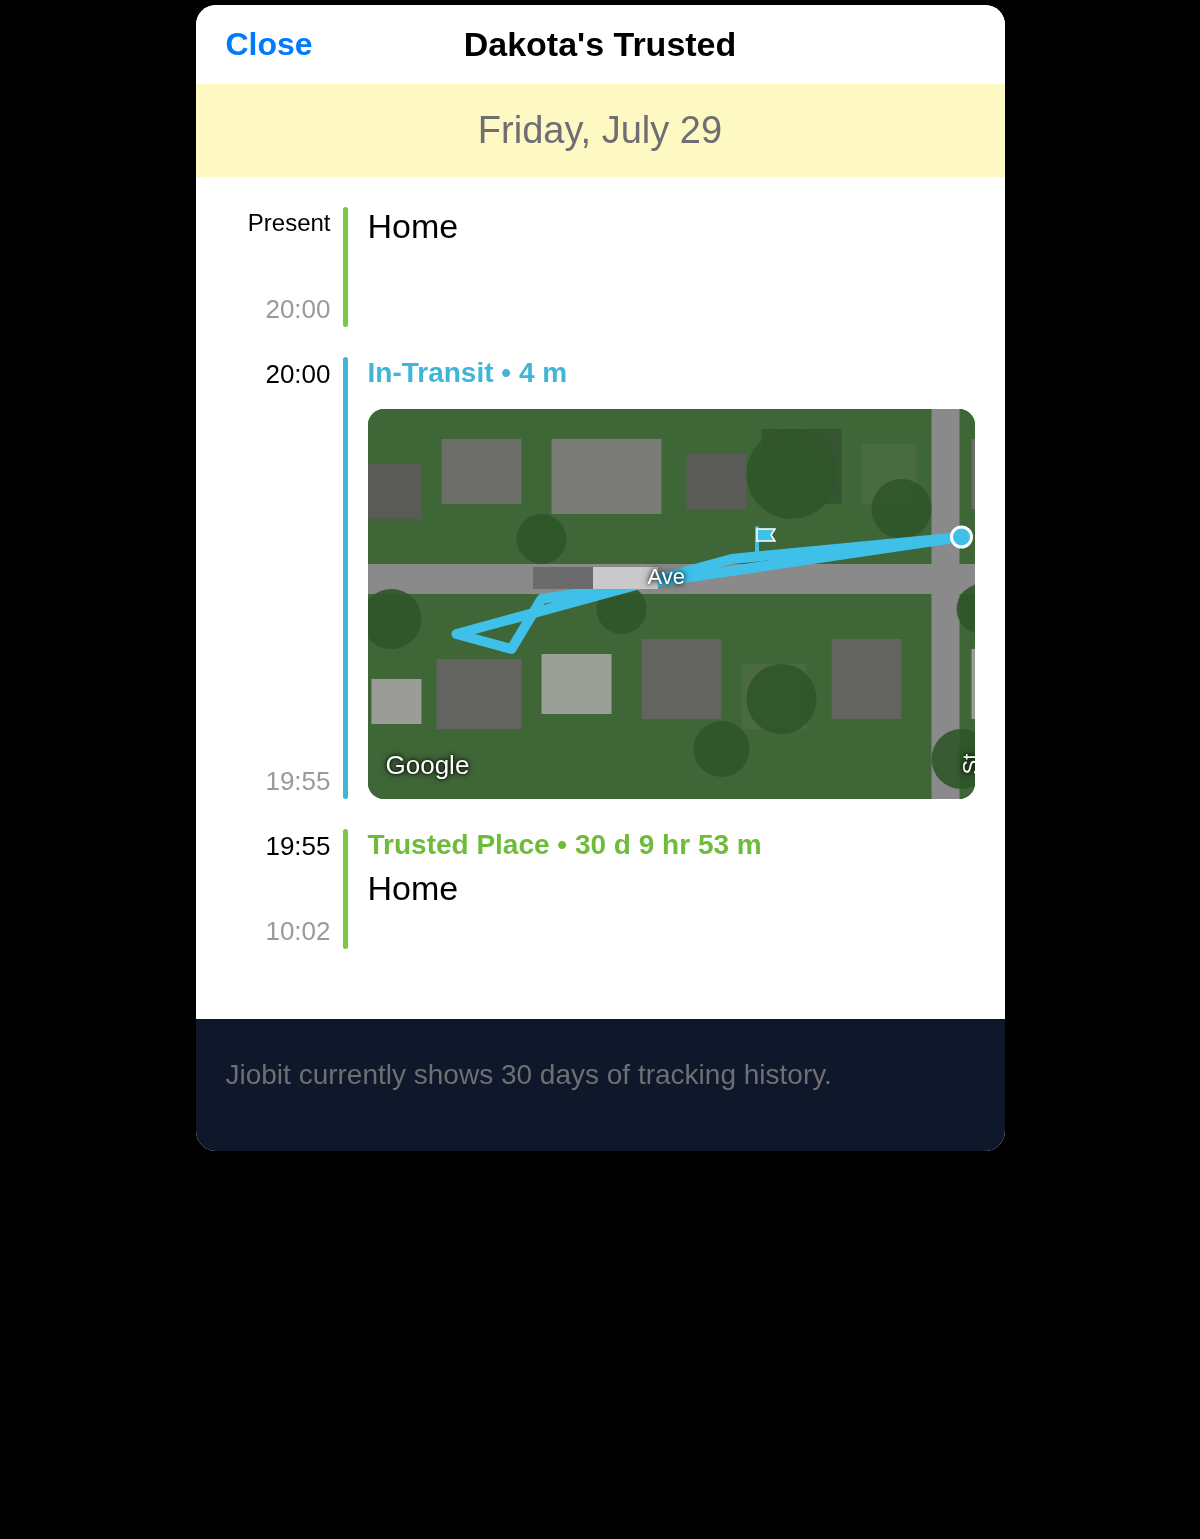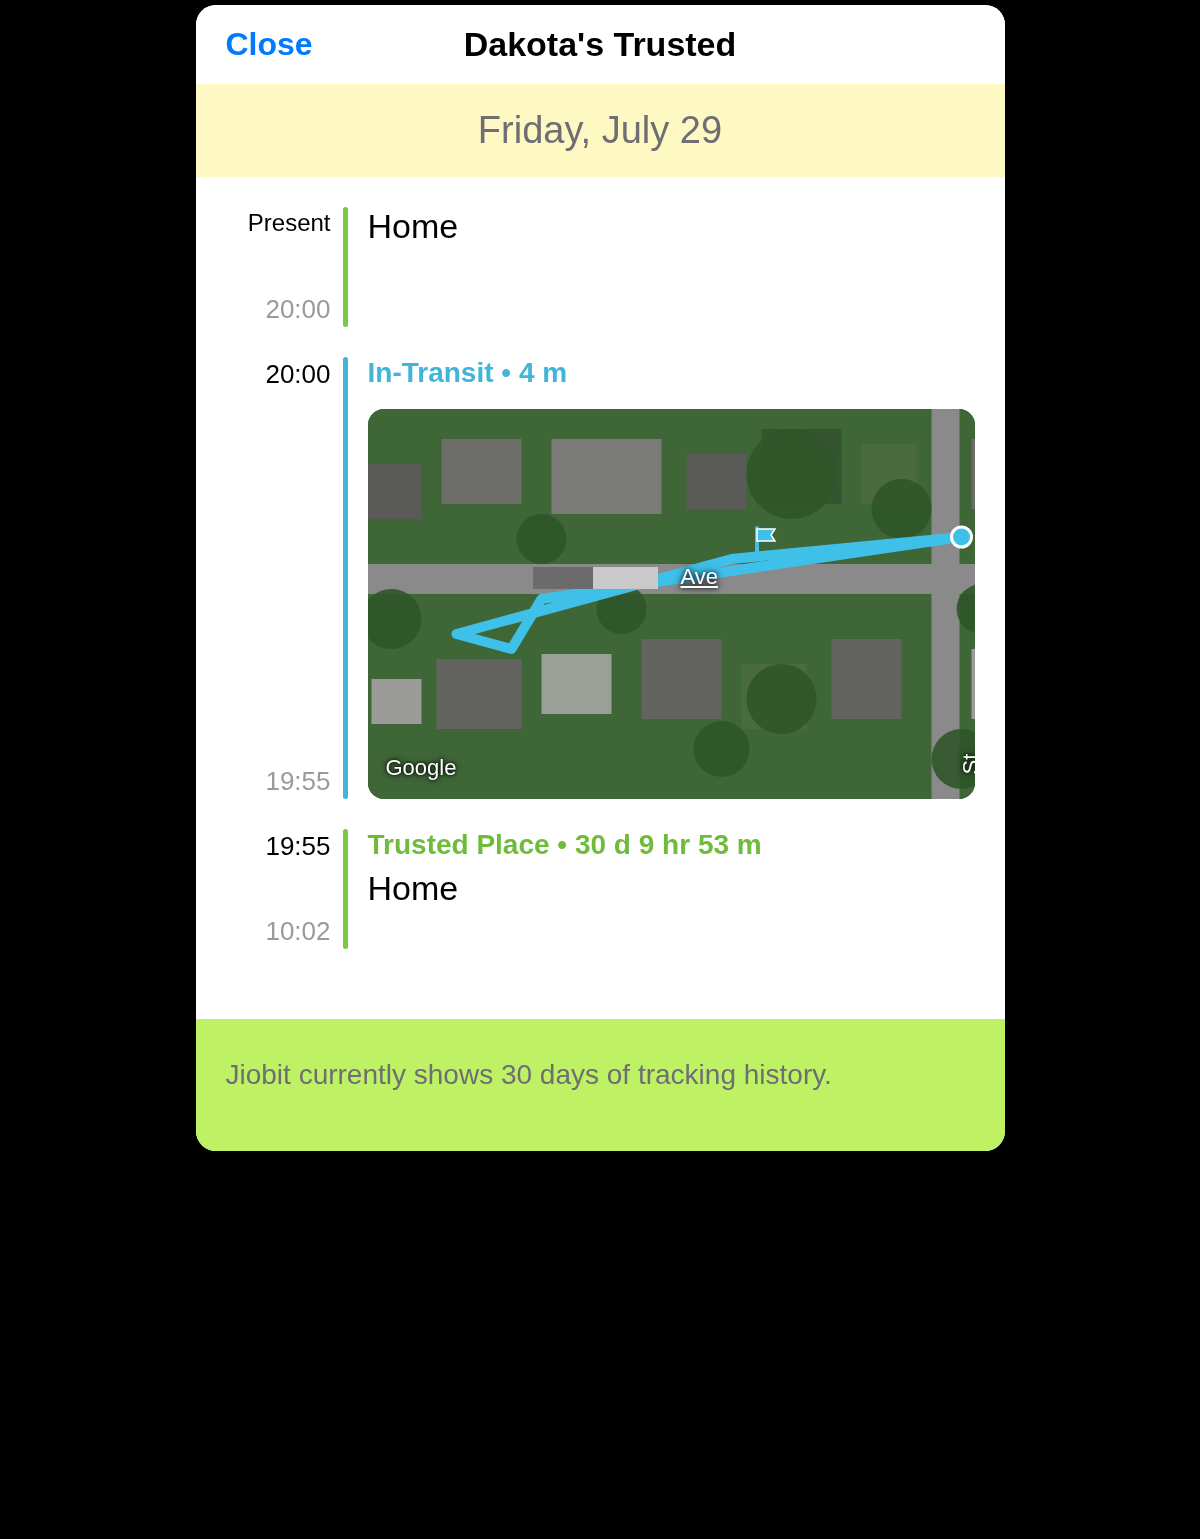--- a/index.html
+++ b/index.html
@@ -119,40 +119,40 @@
       position: relative;
       margin-top: 12px;
       background: #3a5a32;
     }
     .map-svg {
       width: 100%;
       height: 100%;
       display: block;
     }
     .footer-note {
-      background: #bef264;
+      background: #0f172a;
       padding: 40px 30px 60px 30px;
       font-size: 28px;
       color: #6e6e73;
       text-align: left;
     }
     .street-label {
       position: absolute;
       color: #fff;
       font-size: 22px;
       font-weight: 500;
       text-shadow: 0 0 4px rgba(0,0,0,0.9), 0 0 8px rgba(0,0,0,0.7);
       z-index: 5;
     }
     .google-attr {
       position: absolute;
       left: 18px;
       bottom: 18px;
       color: #fff;
-      font-size: 22px;
+      font-size: 26px;
       font-weight: 500;
       font-family: Arial, sans-serif;
       text-shadow: 0 0 3px rgba(0,0,0,1), 0 0 6px rgba(0,0,0,0.9);
       z-index: 5;
     }
     .redact {
       position: absolute;
       background: #6b6b6b;
       z-index: 4;
     }
@@ -235,21 +235,21 @@
             <circle cx="620" cy="350" r="30" fill="#2f5529" opacity="0.9"></circle>
 
             <polyline points="620,128 390,150 115,225 170,240 200,190 620,128" fill="none" stroke="#3fc0e8" stroke-width="10" stroke-linejoin="round" stroke-linecap="round"></polyline>
 
             <circle cx="620" cy="128" r="10" fill="#3fc0e8" stroke="#fff" stroke-width="3"></circle>
           </svg>
 
           <div class="redact" style="left:165px; top:158px; width:60px; height:22px;"></div>
           <div class="redact2" style="left:225px; top:158px; width:65px; height:22px;"></div>
 
-          <div class="street-label" style="left:313px; top:155px;text-decoration:underline;">Ave</div>
+          <div class="street-label" style="left:280px; top:155px;">Ave</div>
           <div class="street-label" style="left:593px; top:342px; transform: rotate(-90deg);">St</div>
 
           <div class="flag-icon" style="left:385px; top:117px;">
             <svg width="30" height="32" viewBox="0 0 30 32">
               <path d="M4 2 L4 30" stroke="#3fc0e8" stroke-width="4" stroke-linecap="round"></path>
               <path d="M4 3 L22 3 L18 9 L22 15 L4 15 Z" fill="#3fc0e8" stroke="#fff" stroke-width="1.5"></path>
             </svg>
           </div>
 
           <div class="google-attr">Google</div>

